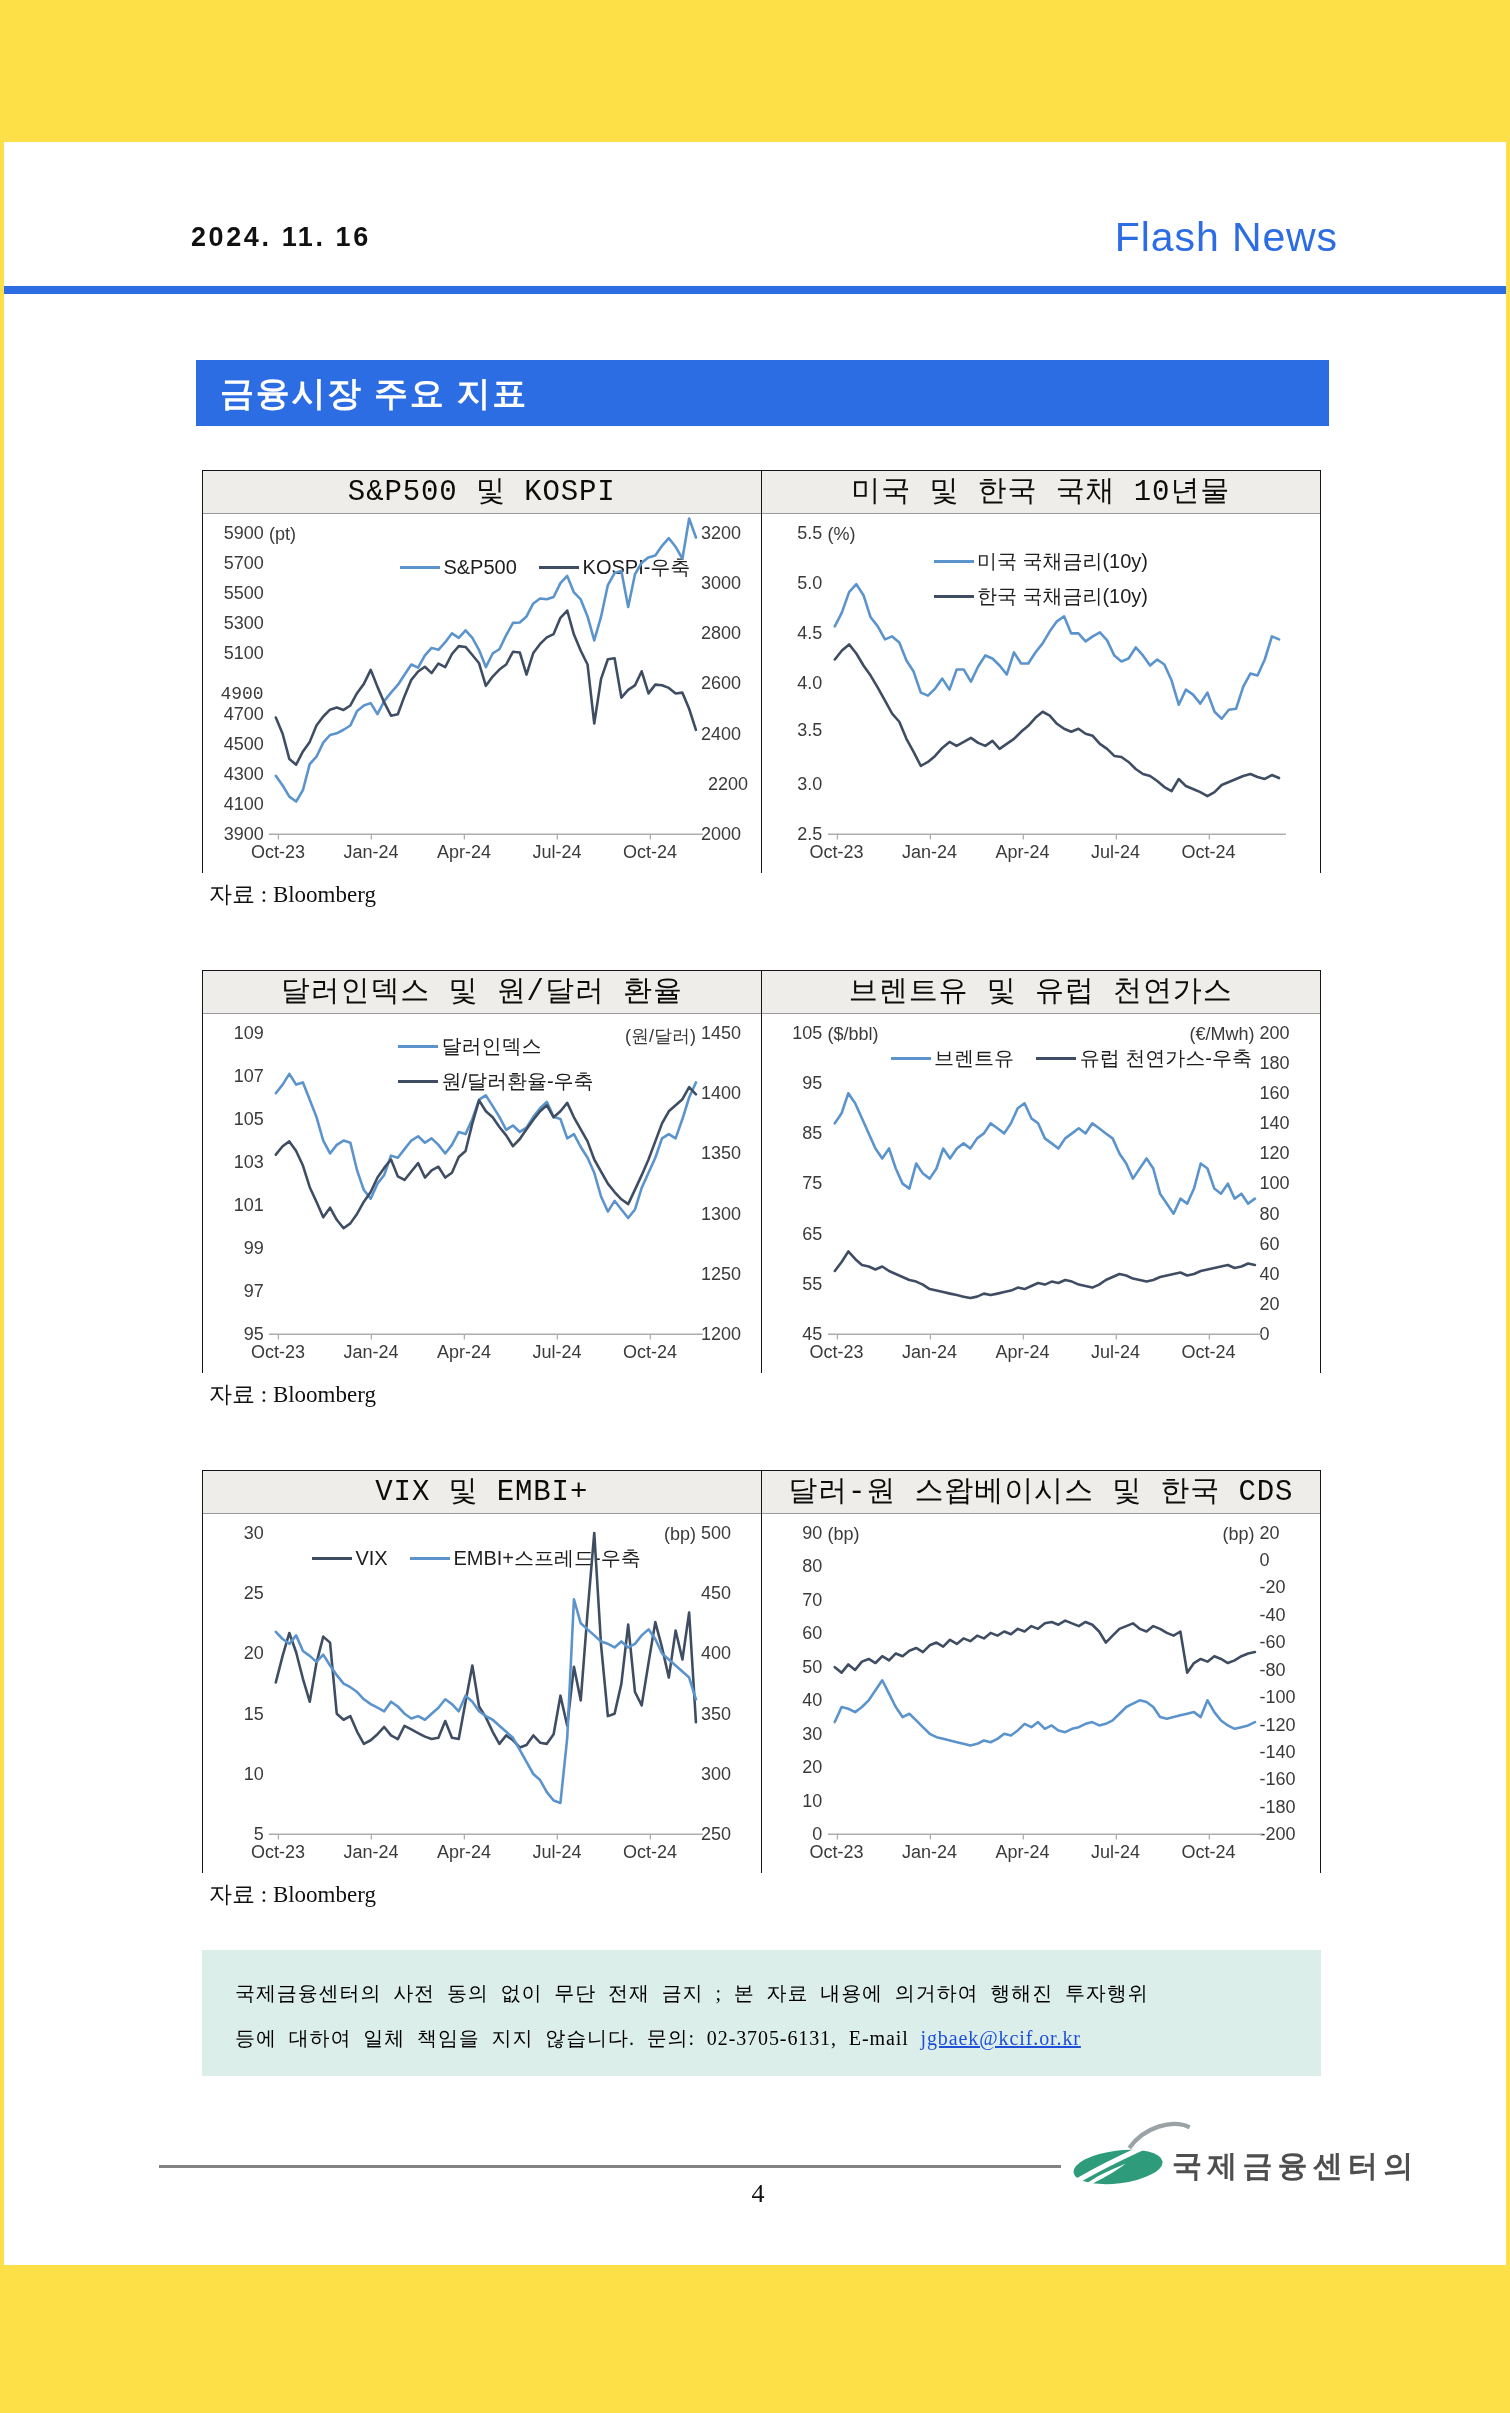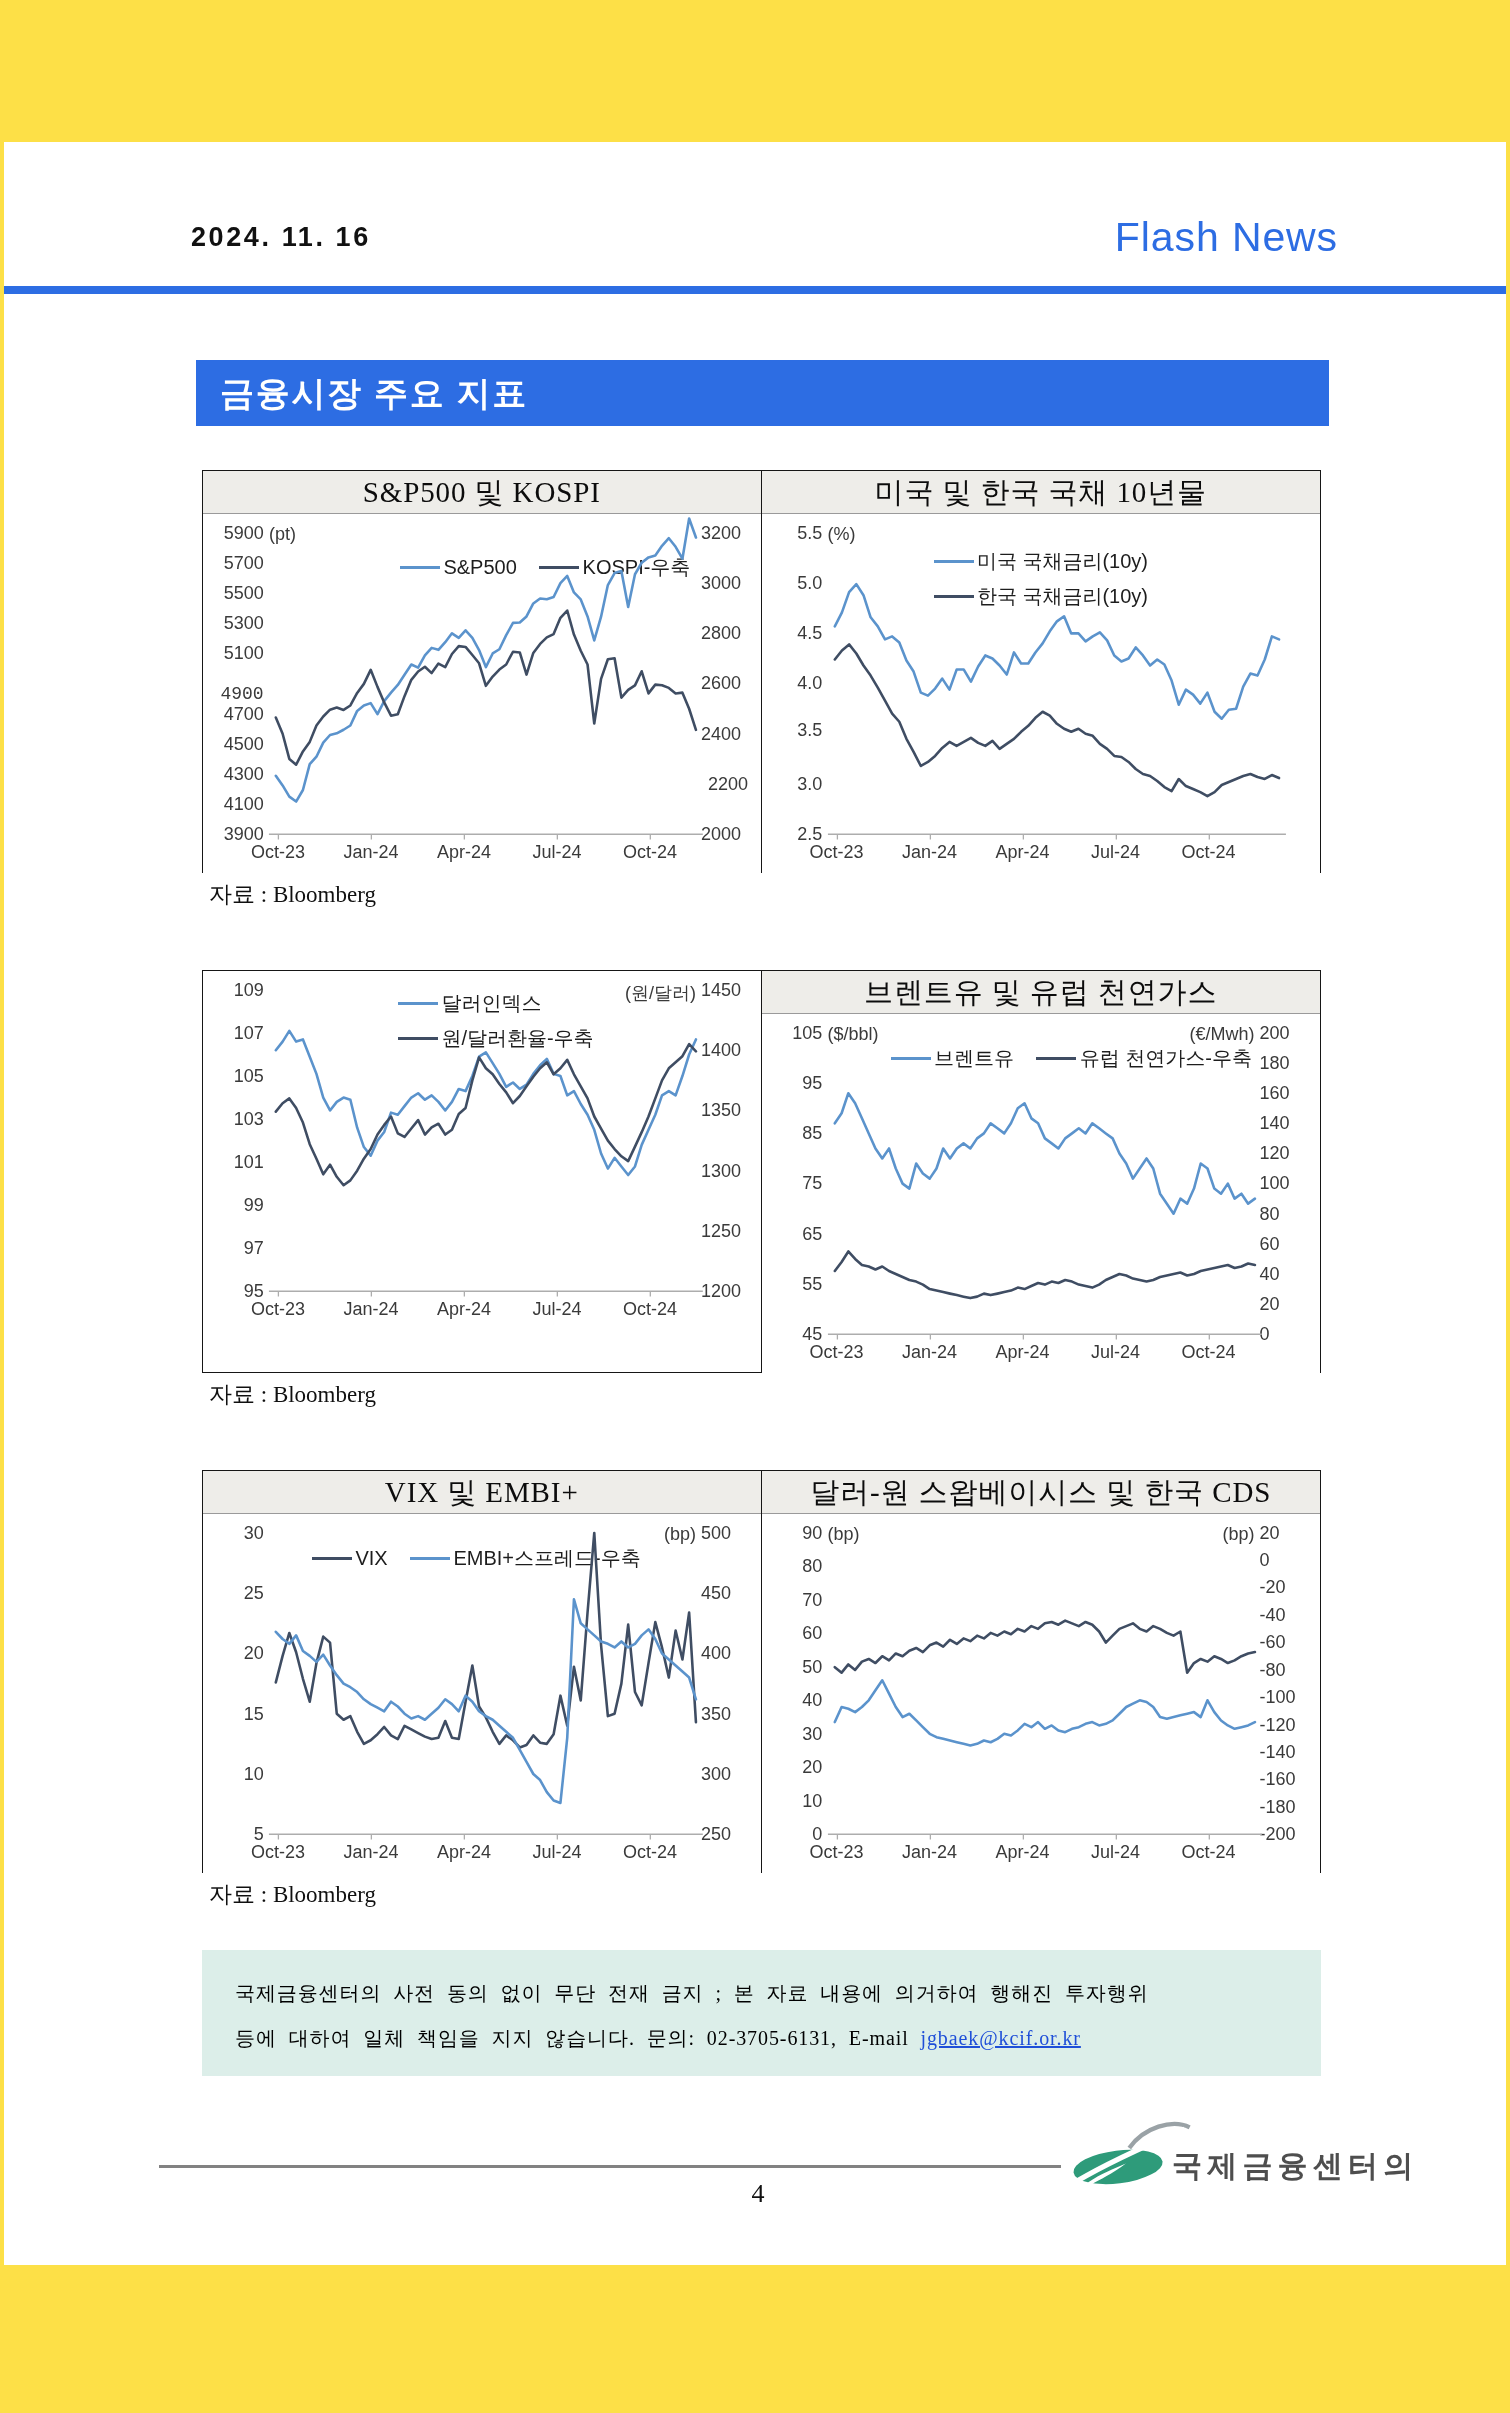--- a/index.html
+++ b/index.html
@@ -13,21 +13,21 @@
   #brand{top:214px;right:172px;font-size:41px;font-weight:normal;letter-spacing:0.9px;}
   #rule{left:4.3px;top:286px;width:1502px;height:7.8px;}
   #banner{left:196px;top:360px;width:1133px;height:66px;line-height:66px;
           color:#fff;font-size:34px;font-weight:bold;letter-spacing:1.7px;padding-left:24px;}
 
   .row-box{position:absolute;left:202px;width:1119px;height:403px;border:1.7px solid #161616;
            display:flex;background:#fff;}
   .panel{position:relative;width:50%;height:100%;}
   .panel.left{border-right:1.7px solid #161616;}
   .chart-title{height:43px;line-height:43px;text-align:center;background:#eeede9;
-               border-bottom:0.9px solid #9a9a9a;font-family:Liberation Serif, serif;
+               border-bottom:0.9px solid #9a9a9a;font-family:Liberation Mono, monospace;
                font-size:29px;color:#0c0c0c;letter-spacing:0.9px;white-space:nowrap;overflow:hidden;}
   .chart-body{position:relative;width:100%;height:359px;background:#fff;}
   .chart-body svg{position:absolute;left:0;top:0;}
   .tick{position:absolute;height:20.7px;line-height:20.7px;font-size:18px;color:#3a3a3a;white-space:nowrap;}
   .tick.l{left:1.7px;width:59px;text-align:right;}
   .tick.r{left:498px;width:57px;text-align:left;}
   .tick.x{width:86px;text-align:center;top:328px;}
   .unit{position:absolute;font-size:18px;color:#3a3a3a;top:9.5px;white-space:nowrap;}
   .unit.ru{left:341px;width:152px;text-align:right;}
   .legend{position:absolute;display:flex;font-size:20px;color:#1d1d1d;white-space:nowrap;}
@@ -133,20 +133,21 @@
             <polyline points="84.0,130.5 92.3,114.2 100.6,90.8 109.0,81.5 117.3,94.3 125.6,120.0 133.9,130.5 142.3,145.7 150.6,142.2 158.9,149.2 167.2,170.2 175.5,183.0 183.9,207.5 192.2,211.0 200.5,202.8 208.8,191.2 217.2,204.0 225.5,180.7 233.8,180.7 242.1,194.7 250.5,177.2 258.8,164.3 267.1,167.8 275.4,176.0 283.7,186.5 292.1,160.8 300.4,173.7 308.7,173.7 317.0,160.8 325.4,150.3 333.7,136.3 342.0,124.7 350.3,118.8 358.6,138.7 367.0,138.7 375.3,148.0 383.6,142.2 391.9,137.5 400.3,146.8 408.6,164.3 416.9,171.3 425.2,167.8 433.5,155.0 441.9,164.3 450.2,176.0 458.5,169.0 466.8,174.8 475.2,193.5 483.5,221.5 491.8,204.0 500.1,209.8 508.5,220.3 516.8,207.5 525.1,229.7 533.4,237.8 541.7,227.3 550.1,226.2 558.4,200.5 566.7,185.3 575.0,187.7 583.4,169.0 591.7,142.2 600.0,145.7" fill="none" stroke="#5b93cc" stroke-width="3" stroke-linejoin="round" stroke-linecap="round"></polyline>
             <polyline points="84.0,169.0 92.3,158.5 100.6,151.5 109.0,162.0 117.3,176.0 125.6,187.7 133.9,201.7 142.3,216.8 150.6,232.0 158.9,241.3 167.2,261.2 175.5,276.3 183.9,292.7 192.2,288.0 200.5,281.0 208.8,271.7 217.2,264.7 225.5,269.3 233.8,264.7 242.1,260.0 250.5,265.8 258.8,269.3 267.1,263.5 275.4,272.8 283.7,267.0 292.1,261.2 300.4,253.0 308.7,246.0 317.0,236.7 325.4,229.7 333.7,234.3 342.0,243.7 350.3,249.5 358.6,253.0 367.0,249.5 375.3,255.3 383.6,257.7 391.9,267.0 400.3,272.8 408.6,281.0 416.9,282.2 425.2,288.0 433.5,296.2 441.9,302.0 450.2,304.3 458.5,310.2 466.8,317.2 475.2,321.8 483.5,307.8 491.8,316.0 500.1,319.5 508.5,323.0 516.8,327.7 525.1,323.0 533.4,314.8 541.7,311.3 550.1,307.8 558.4,304.3 566.7,302.0 575.0,305.5 583.4,307.8 591.7,303.2 600.0,306.7" fill="none" stroke="#3f4d63" stroke-width="3" stroke-linejoin="round" stroke-linecap="round"></polyline>
           </svg>
         </div>
     </div>
   </div>
   <div class="abs src" style="top:879px">자료 : Bloomberg</div>
 
   <div class="row-box" style="top:970px">
     <div class="panel left">
+      <div class="chart-title">달러인덱스 및 원/달러 환율</div>
       <div class="chart-body">
           <div class="tick l" style="top: 8.6px;">109</div>
           <div class="tick l" style="top: 52px;">107</div>
           <div class="tick l" style="top: 95px;">105</div>
           <div class="tick l" style="top: 138px;">103</div>
           <div class="tick l" style="top: 181px;">101</div>
           <div class="tick l" style="top: 224px;">99</div>
           <div class="tick l" style="top: 267px;">97</div>
           <div class="tick l" style="top: 310px;">95</div>
           <div class="tick r" style="top: 8.6px;">1450</div>

